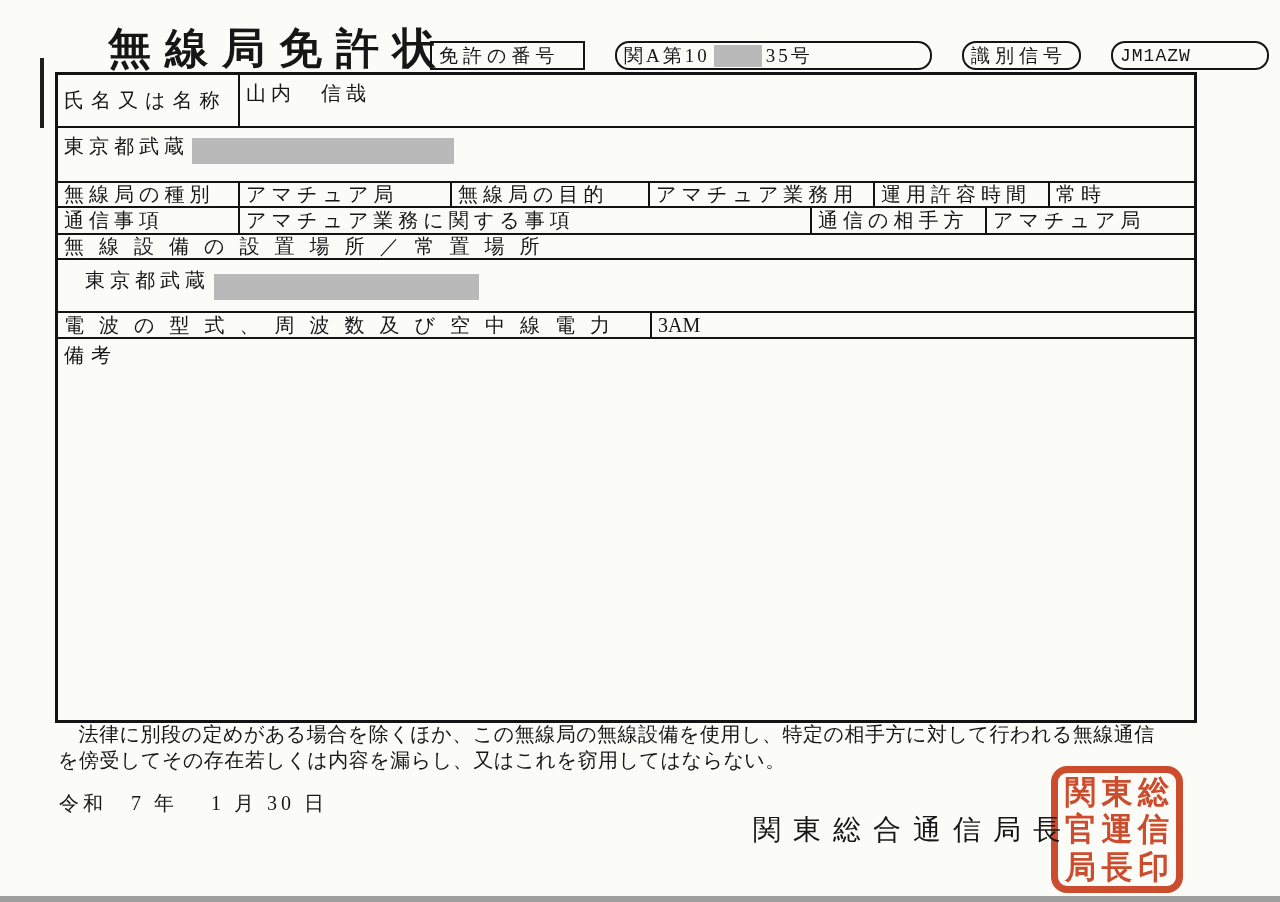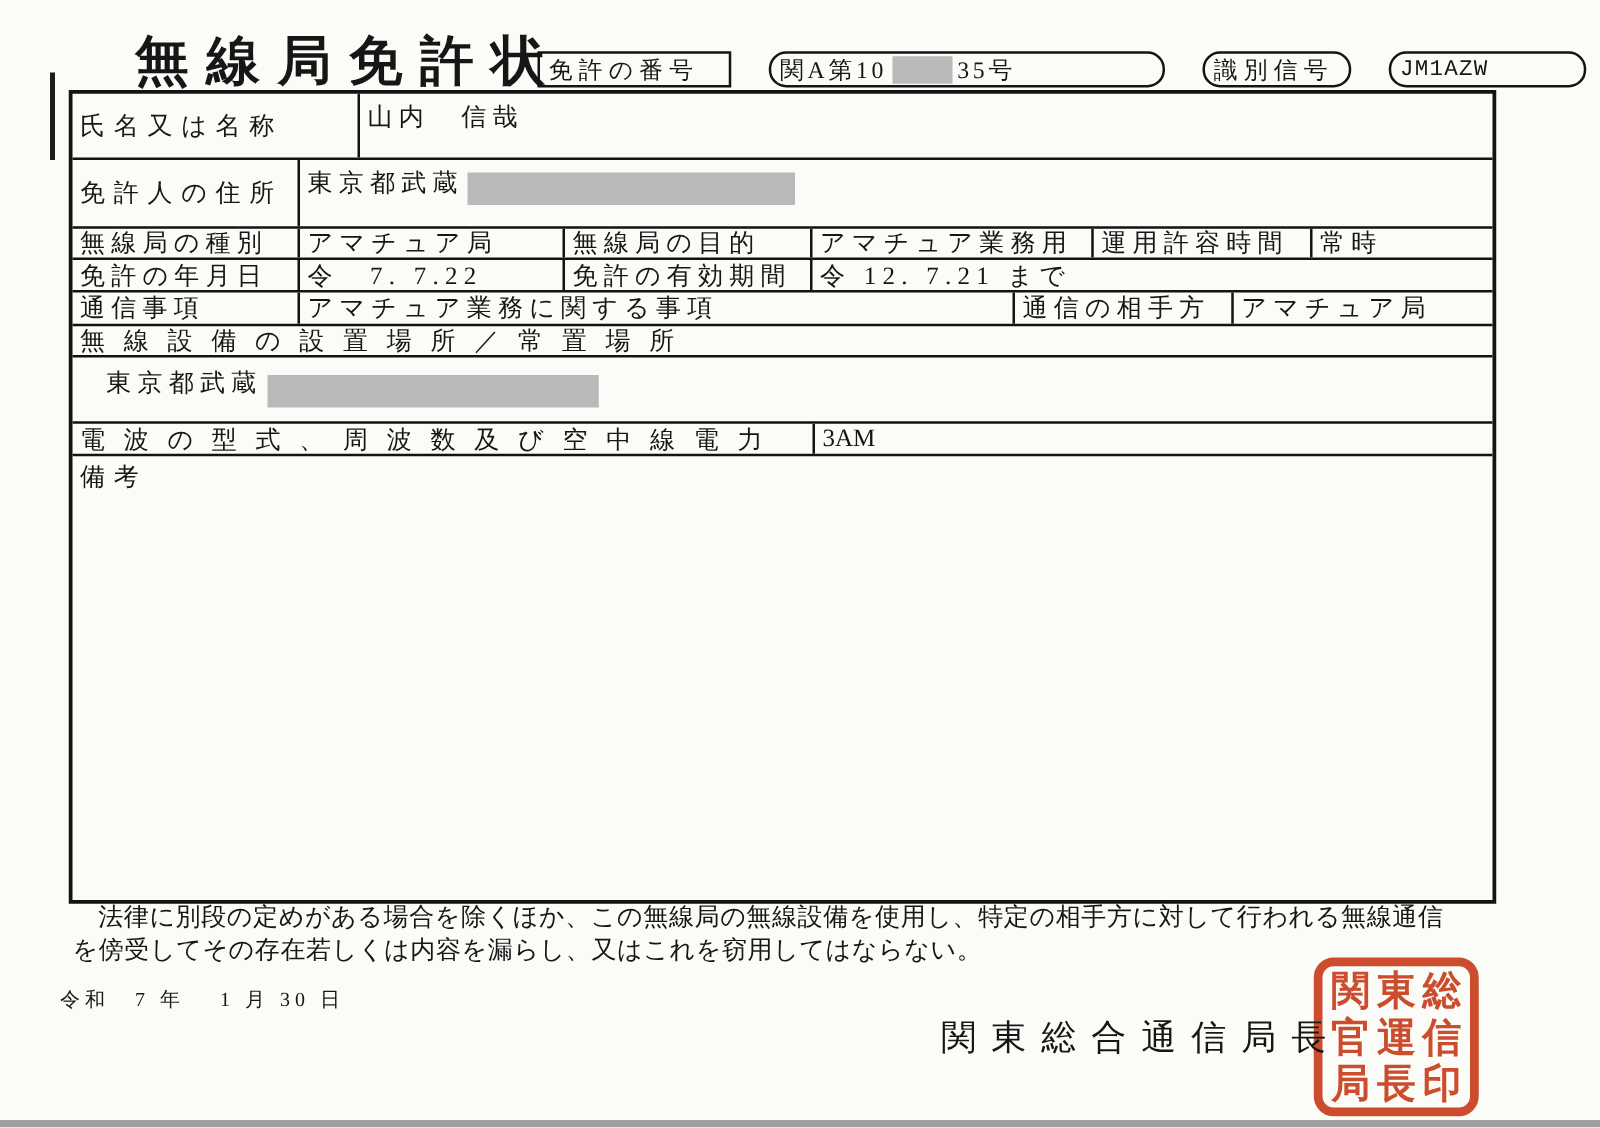--- a/index.html
+++ b/index.html
@@ -18,21 +18,21 @@
   .hbox + .hbox { margin-left:-2px;border-radius:14px; }
   .hb-lab1 { width:155px; letter-spacing:5px; }
   .hb-val1 { width:317px; letter-spacing:3px; }
   .hb-lab2 { width:119px; letter-spacing:5px; }
   .hb-val2 { width:158px; font-family:"Liberation Mono","DejaVu Sans Mono",monospace; font-size:18px; letter-spacing:1px; }
 
   
   .tbl { position:absolute; left:55px; top:72px; width:1142px; height:651px;
          border:3px solid #131313; box-sizing:border-box; display:flex; flex-direction:column; }
   .tr { display:flex; box-sizing:border-box; border-top:2px solid #131313; flex:0 0 auto; }
-  .tr:first-child { border-top:none;gap:48px; }
+  .tr:first-child { border-top:none; }
   .td { box-sizing:border-box; border-left:2px solid #131313; padding:0 6px; display:flex; align-items:center;
         font-size:20px; white-space:nowrap; overflow:hidden; }
   .td:first-child { border-left:none; }
   .lab { letter-spacing:7px; }
   .lab-tight { letter-spacing:5px; }
   .val { letter-spacing:5px; }
   .top { align-items:flex-start; }
   .h51 { height:51px; } .h55 { height:55px; } .h25 { height:25px; } .h26 { height:26px; }
   .h27 { height:27px; } .h53 { height:53px; }
   .grow { flex:1 1 auto; }
@@ -44,21 +44,21 @@
   .indent { padding-left:27px; }
 
   
   .redact { display:inline-block; background:#b9b9b9; height:26px; }
   .rd-lic { width:48px; height:22px; margin:0 4px; }
   .rd-addr { width:262px; margin-left:3px; margin-top:5px; }
   .rd-loc { width:265px; margin-left:4px; margin-top:7px; }
 
   
   .legal { position:absolute; left:58px; top:721px; width:1170px; font-size:20px; line-height:26px; letter-spacing:0.5px; }
-  .date { position:absolute; left:48px; top:790px; font-size:16px; letter-spacing:4px; white-space:nowrap; }
+  .date { position:absolute; left:59px; top:790px; font-size:20px; letter-spacing:4px; white-space:nowrap; }
   .signer { position:absolute; left:753px; top:811px; font-size:28px; letter-spacing:12px; white-space:nowrap; z-index:2; }
 
   
   .seal { position:absolute; left:1051px; top:766px; width:132px; height:127px; box-sizing:border-box;
           border:7px solid #c8401f; border-radius:16px; display:flex; flex-direction:row;
           justify-content:space-between; padding:5px 7px; color:#c8401f; z-index:1; opacity:0.93; }
   .seal-col { display:flex; flex-direction:column; justify-content:space-between; font-size:31px; font-weight:700;
               line-height:1; transform:scaleY(1.04); }
 
   
@@ -86,42 +86,35 @@
   </div>
 
   <div class="tbl">
 
     <div class="tr h51">
       <div class="td lab w180">氏名又は名称</div>
       <div class="td val grow top pt5">山内　信哉</div>
     </div>
 
     <div class="tr h55">
-      <div class="td lab w180">免許人の住所</div>
       <div class="td val grow top pt5">
         <span>東京都武蔵</span>
         <span class="redact rd-addr"></span>
       </div>
     </div>
 
     <div class="tr h25">
       <div class="td lab-tight w180">無線局の種別</div>
       <div class="td val w212">アマチュア局</div>
       <div class="td lab-tight w198">無線局の目的</div>
       <div class="td val w225">アマチュア業務用</div>
       <div class="td lab-tight w175">運用許容時間</div>
       <div class="td val grow">常時</div>
     </div>
 
-    <div class="tr h26">
-      <div class="td lab-tight w180">免許の年月日</div>
-      <div class="td val w212">令　7. 7.22</div>
-      <div class="td lab-tight w198">免許の有効期間</div>
-      <div class="td val grow">令 12. 7.21 まで</div>
-    </div>
 
     <div class="tr h27">
       <div class="td lab-tight w180">通信事項</div>
       <div class="td val w572">アマチュア業務に関する事項</div>
       <div class="td lab-tight w175">通信の相手方</div>
       <div class="td val grow">アマチュア局</div>
     </div>
 
 
     <div class="tr h25">

